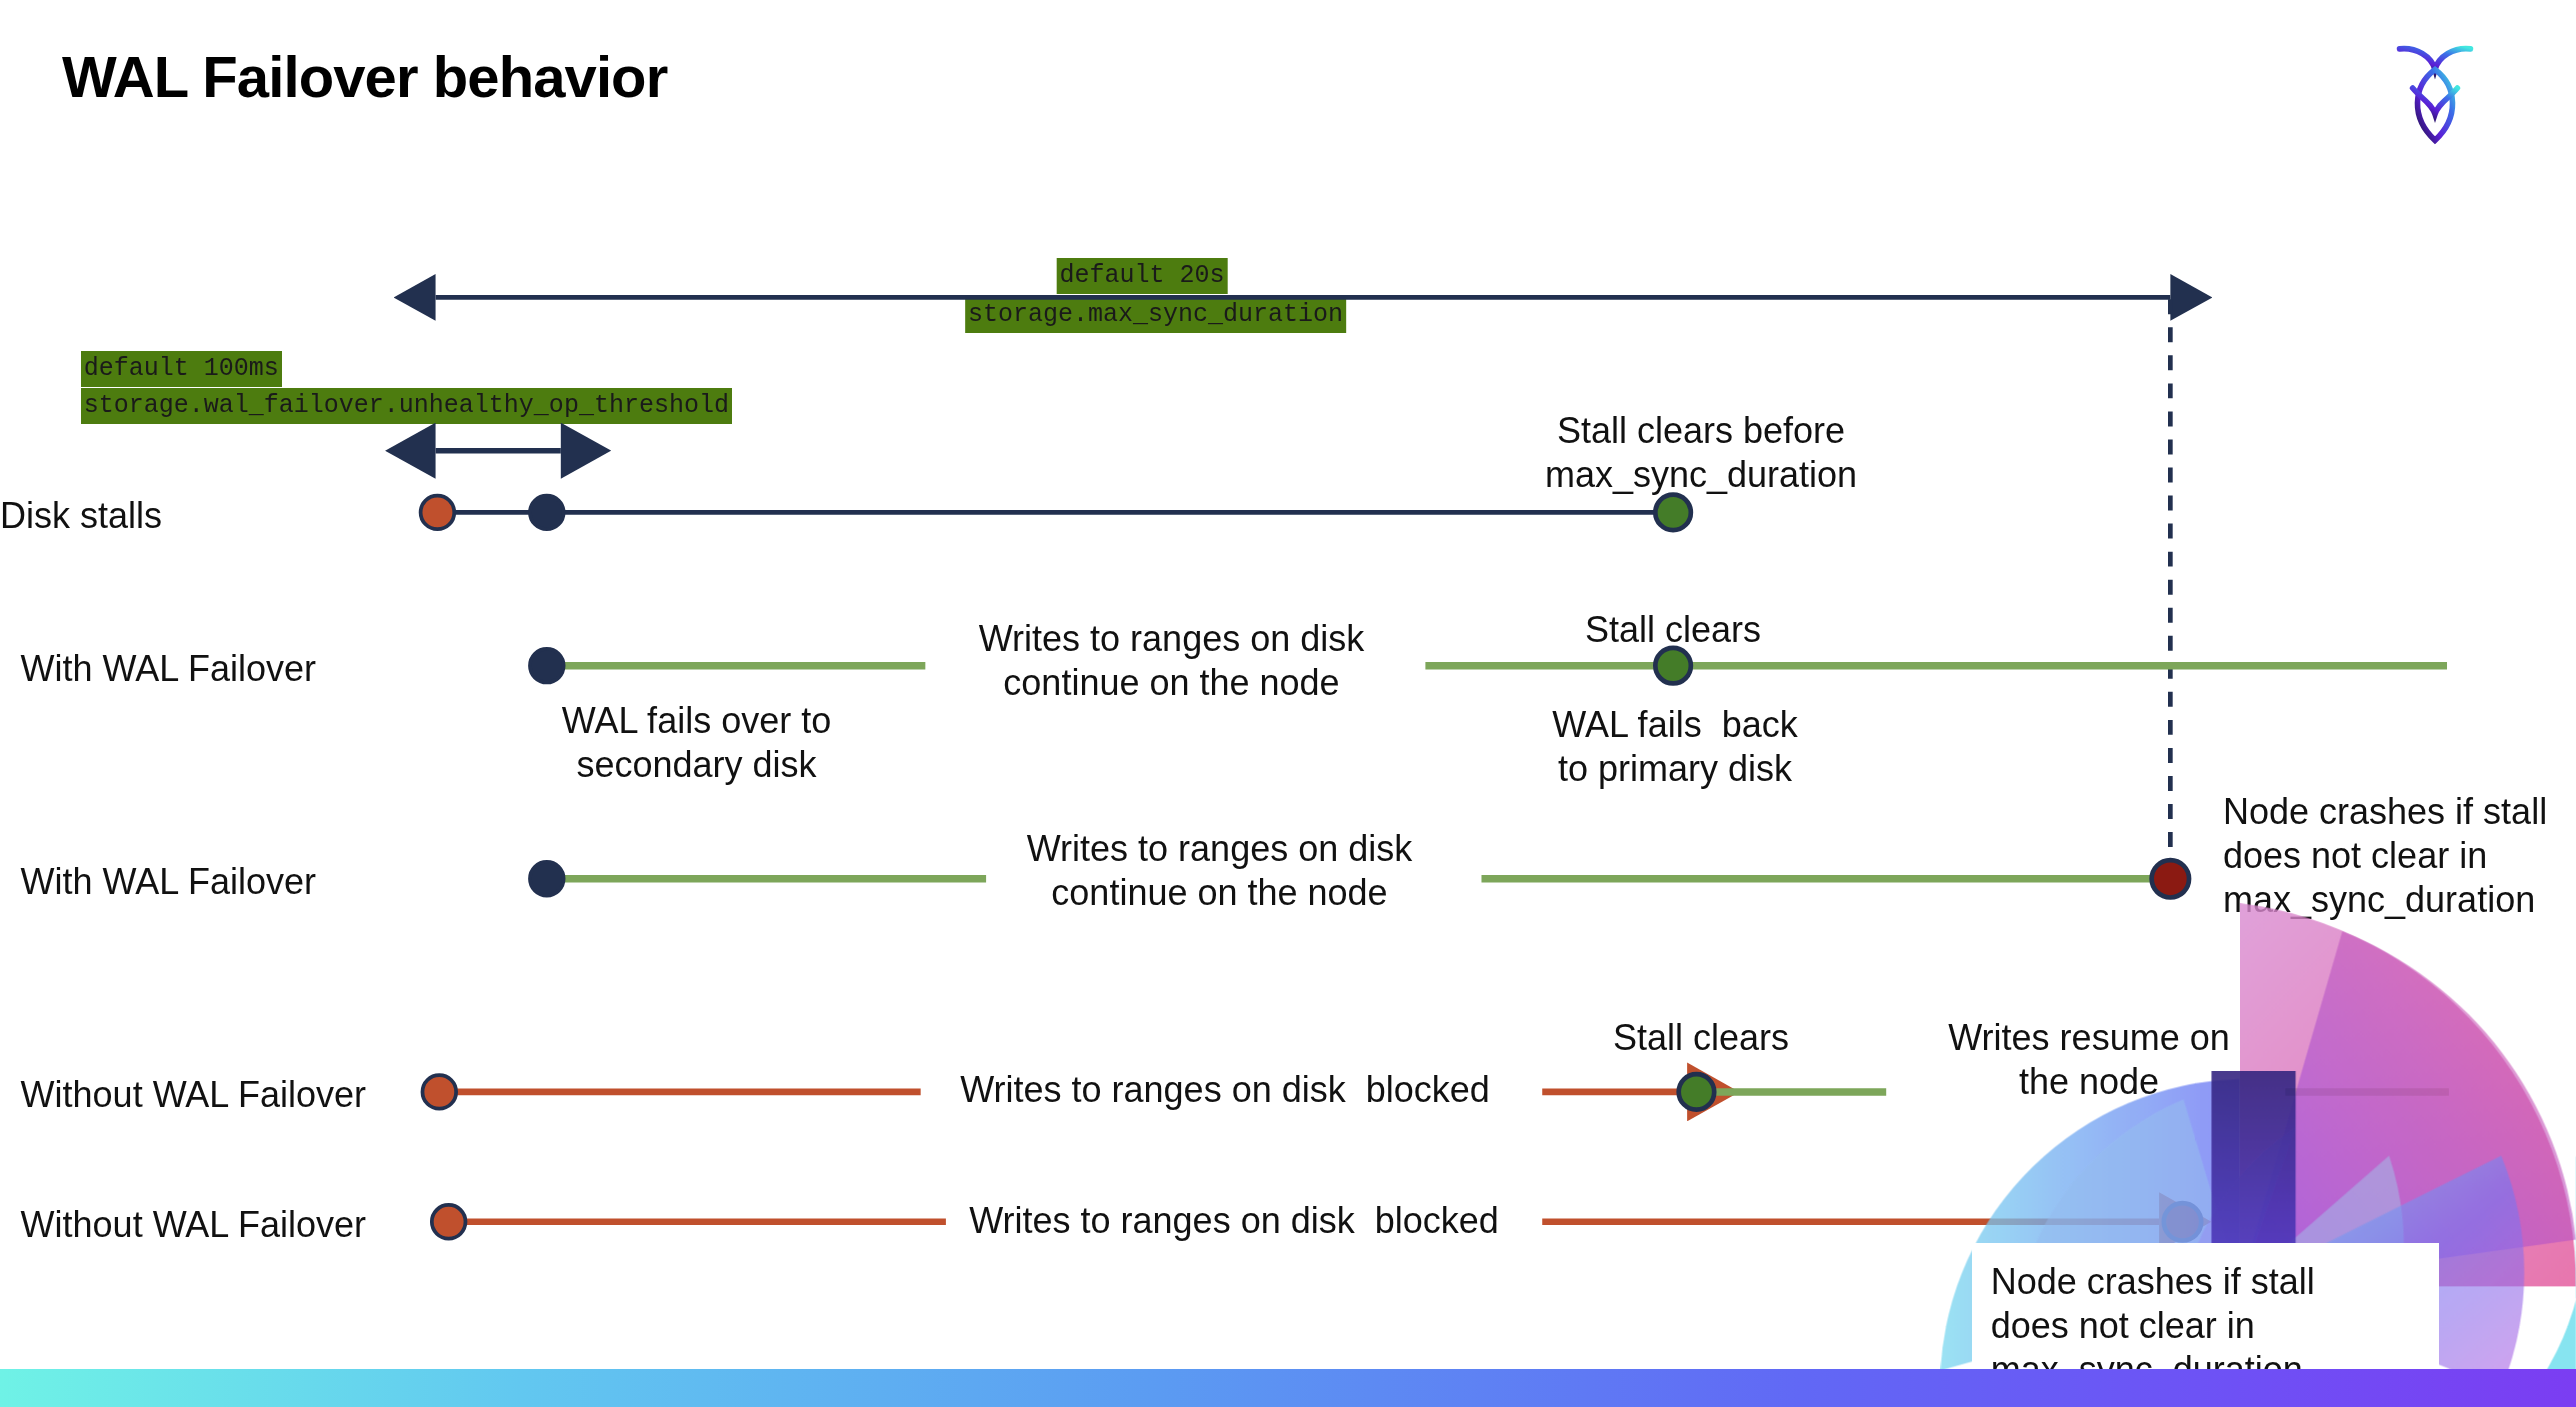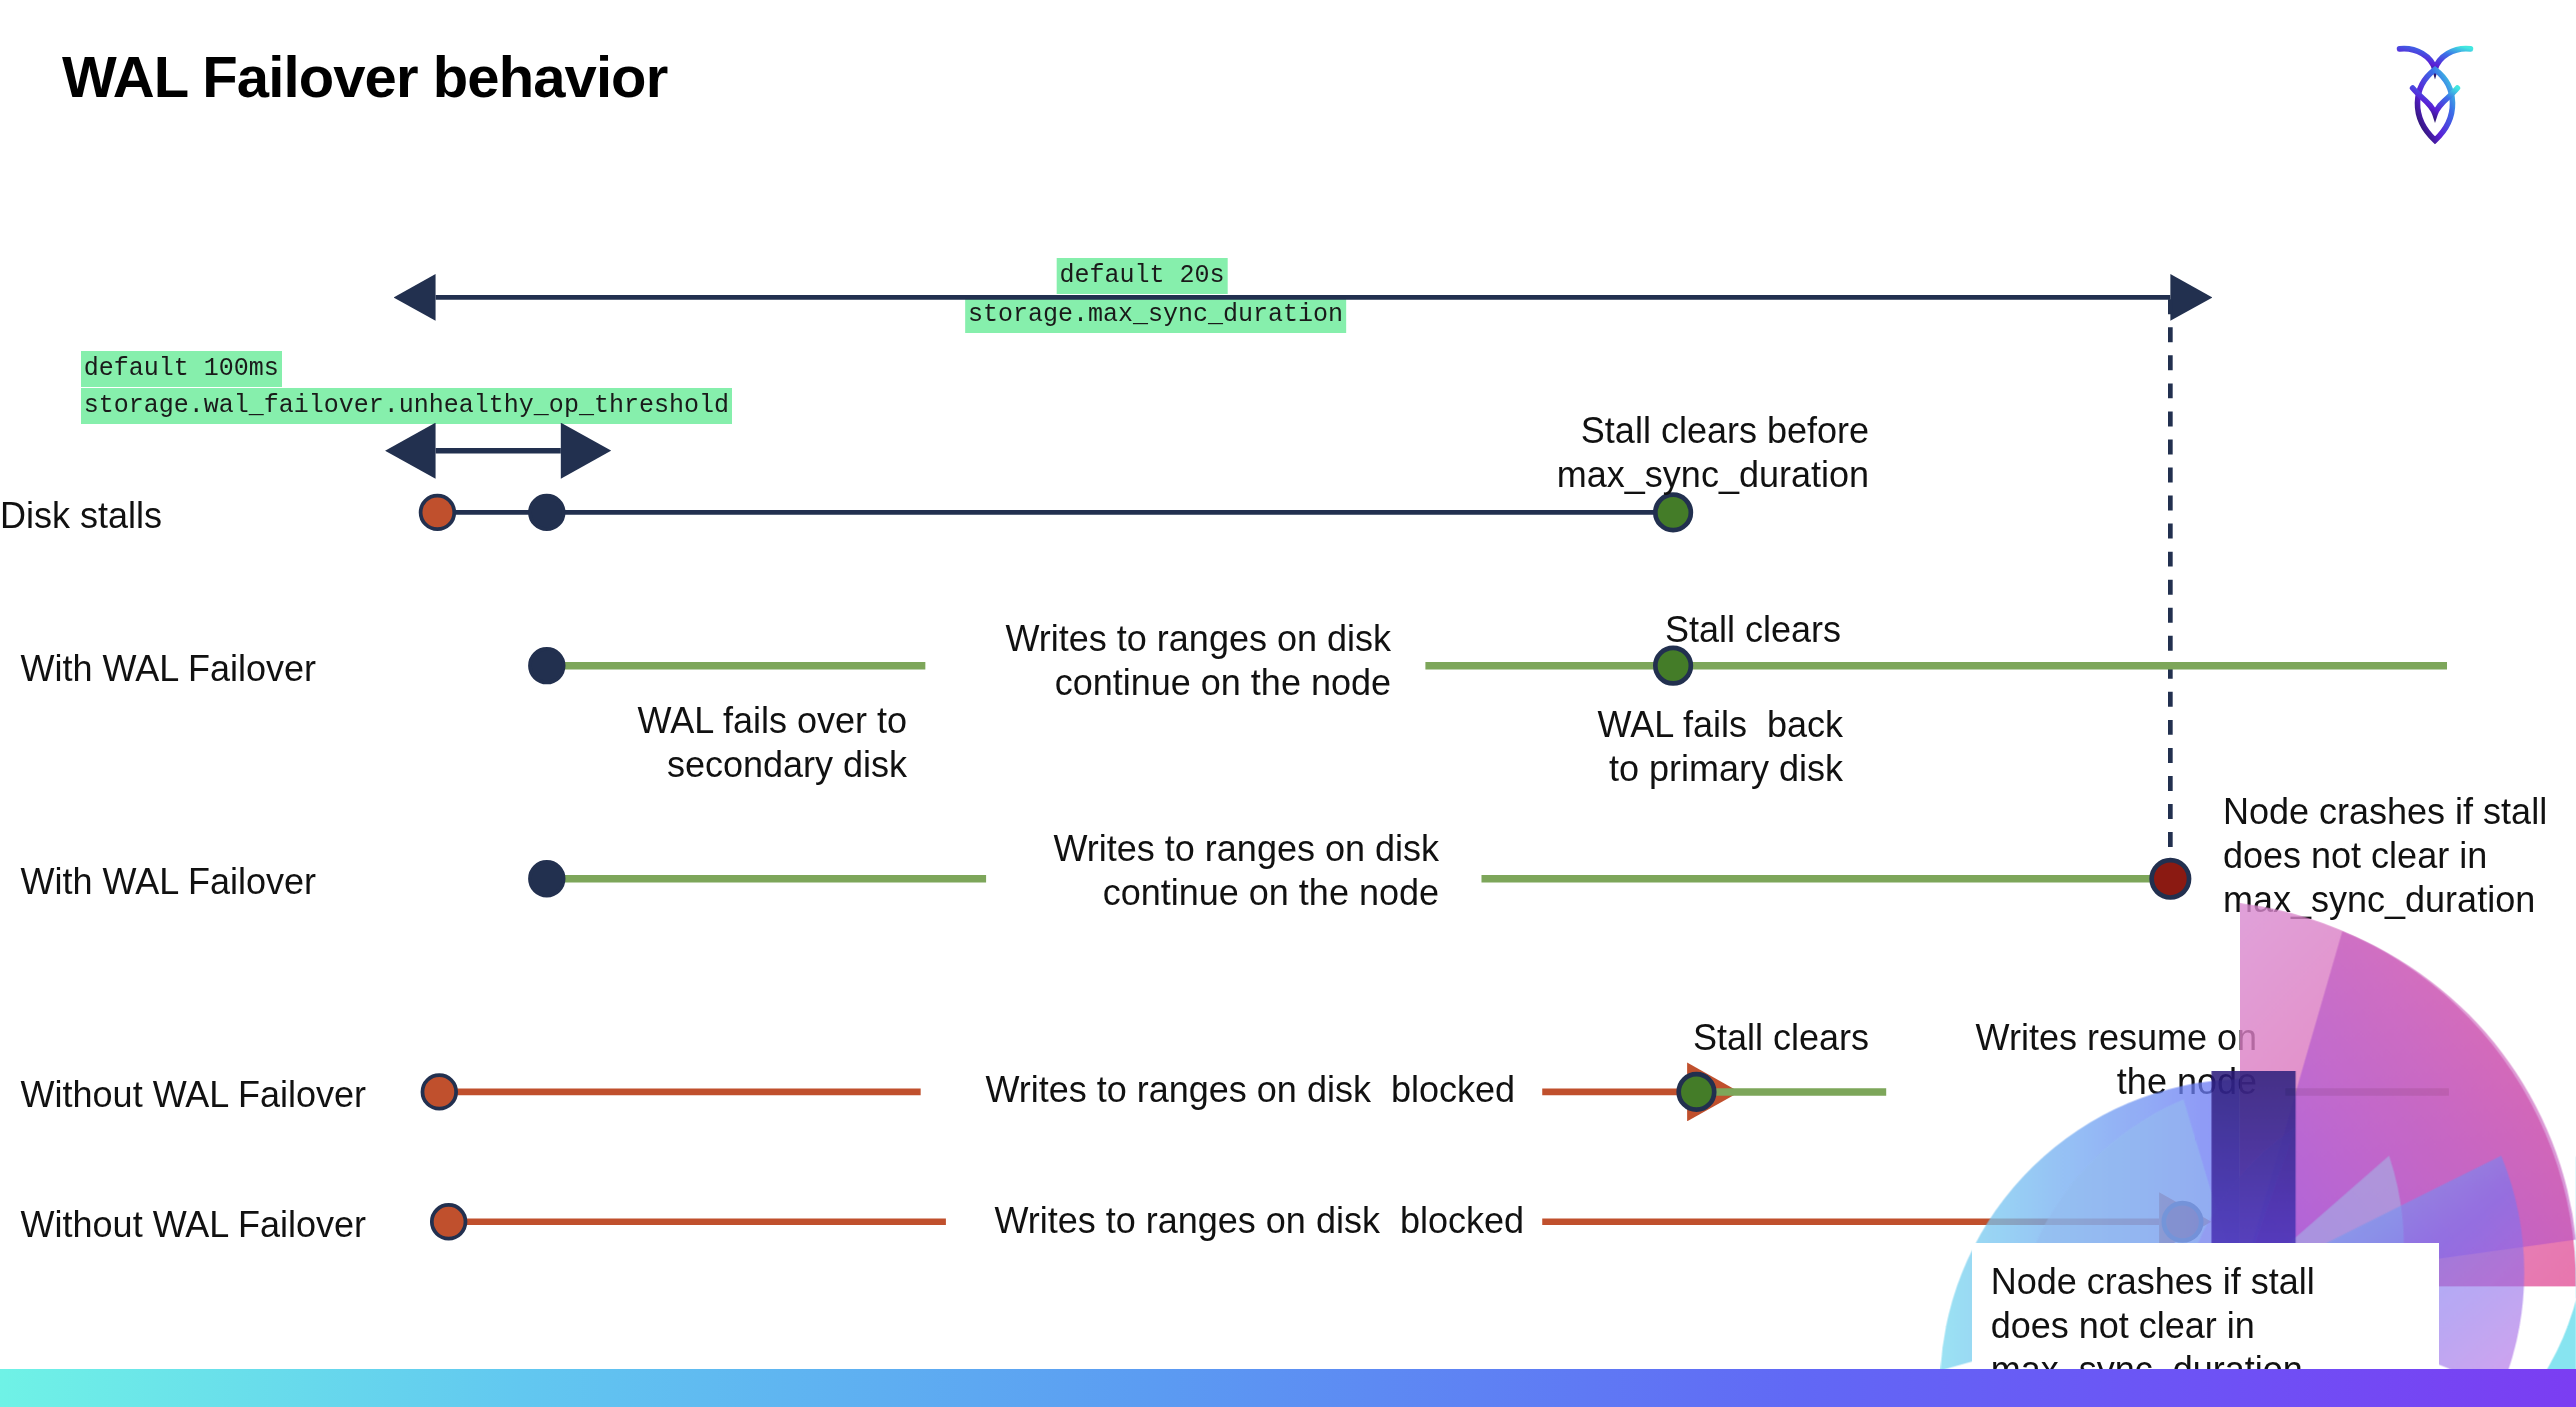--- a/index.html
+++ b/index.html
@@ -16,32 +16,32 @@
     font-size:58px;font-weight:bold;color:#000000;
     letter-spacing:-0.9px;line-height:1.1;white-space:nowrap;
   }
 
   
   #logo{position:absolute;left:2379px;top:28px;width:112px;height:122px;}
 
   
   .code{
     font-family:"Liberation Mono", monospace;
-    font-size:25px;color:#1a1a1a;background:#86efac;
+    font-size:25px;color:#1a1a1a;background:#4d7c0f;
     display:inline-block;padding:0.9px 2.8px;line-height:1.35;
     white-space:pre;
   }
   .code-group{position:absolute;padding-left:44px;}
 
   
   .lbl{
     position:absolute;font-size:36px;color:#111111;
     line-height:1.22;white-space:pre;
   }
-  .lbl.ctr{text-align:right;}
+  .lbl.ctr{text-align:center;}
   .lbl.right{text-align:left;}
 
   
   #diagram{position:absolute;left:0;top:0;width:2576px;height:1408px;}
 
   
   #bottom-bar{
     position:absolute;left:0;bottom:0;width:2576px;height:39px;
     background:linear-gradient(90deg,#6ff2e6 0%,#62c8f0 20%,#5b9bf2 45%,#6168f5 70%,#6f4ff5 88%,#7b3df2 100%);
   }

